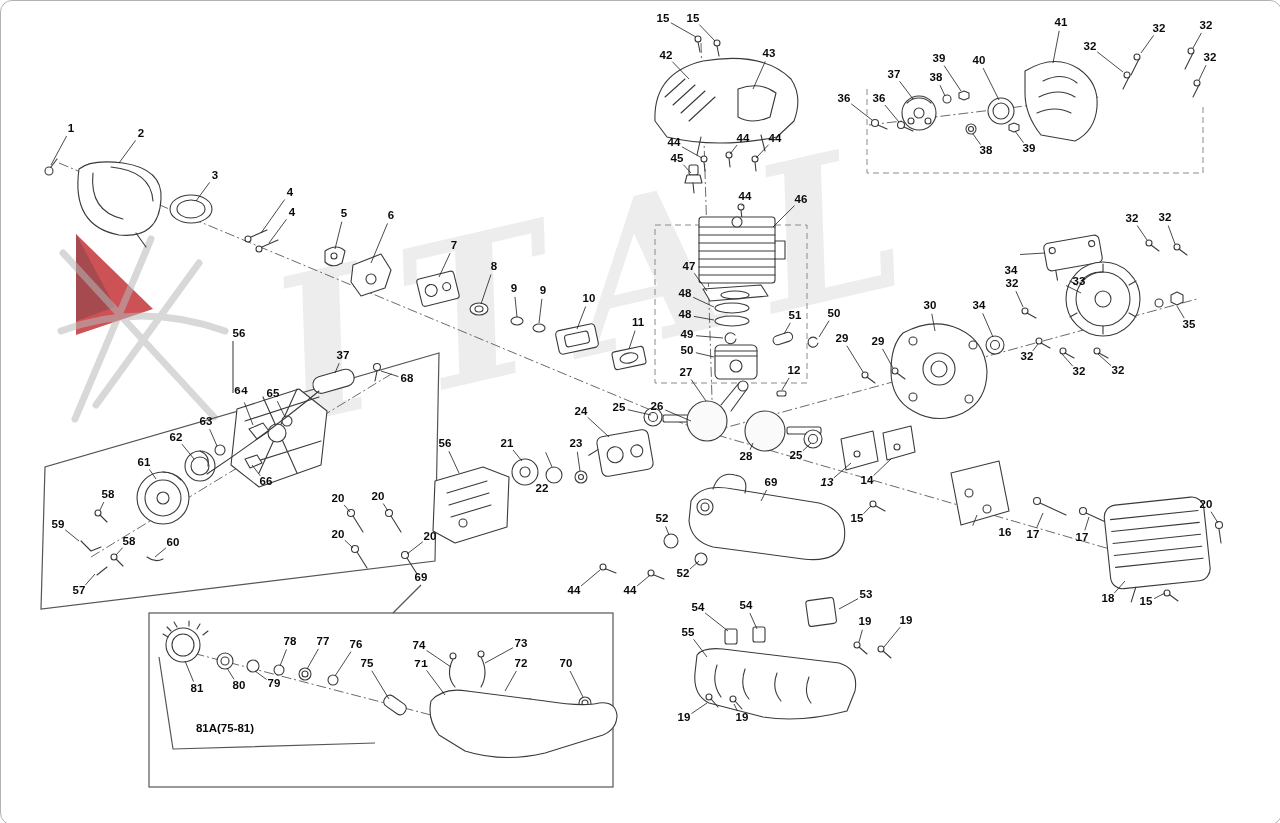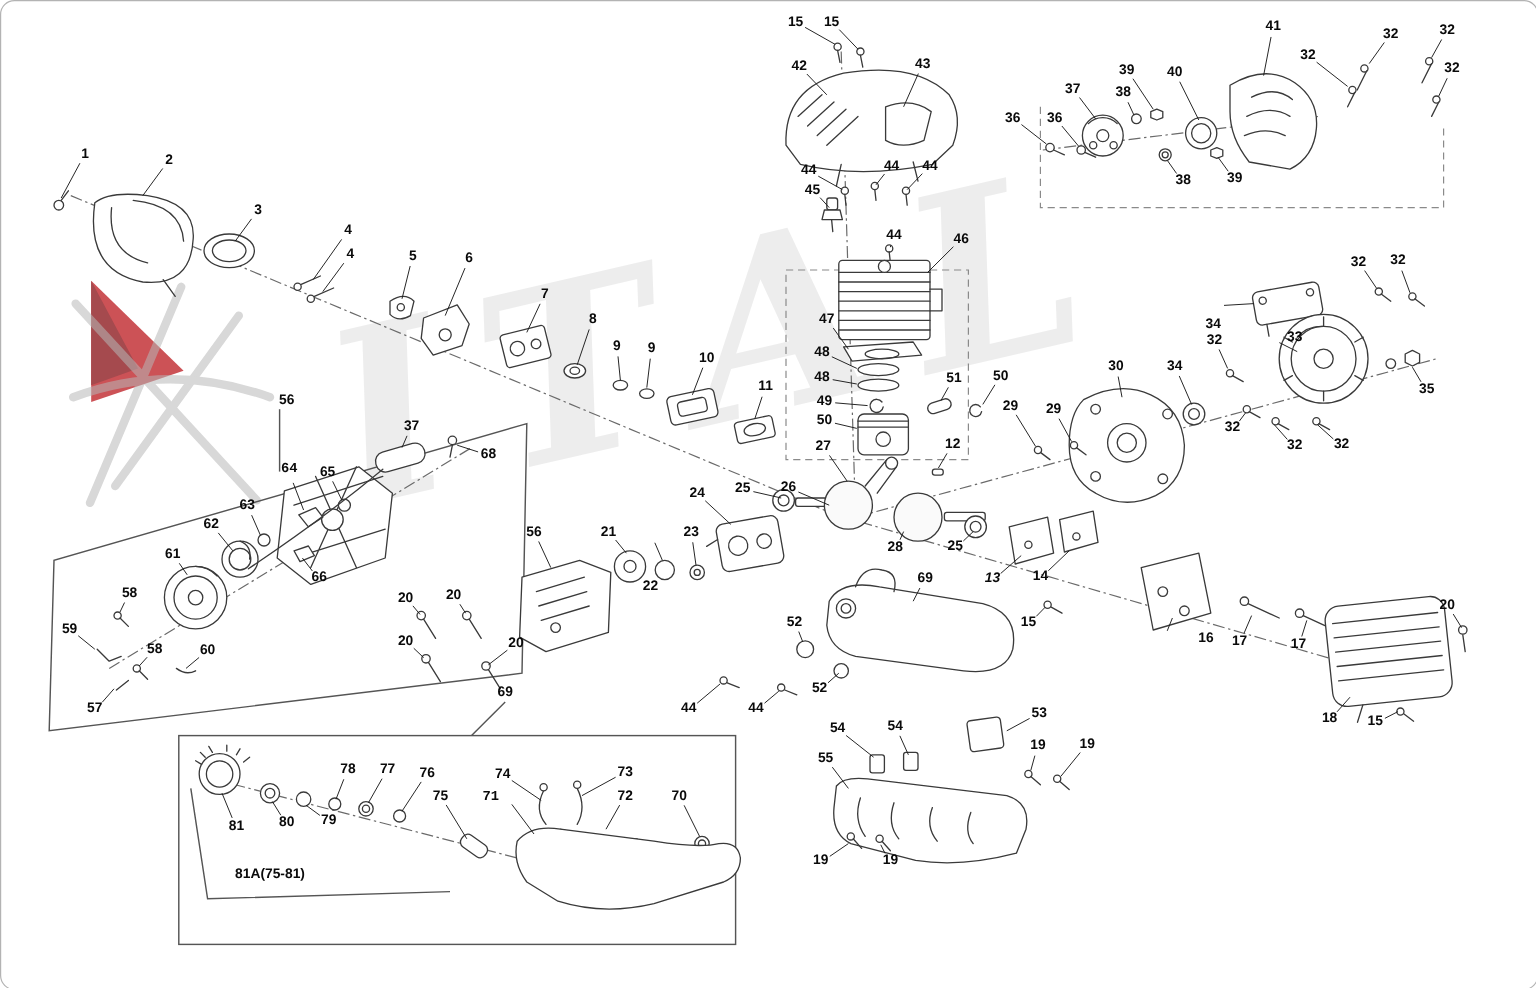--- a/index.html
+++ b/index.html
@@ -624,21 +624,21 @@
       <span class="part-label" style="left: 377px; top: 496px;">20</span>
       <span class="part-label" style="left: 337px; top: 534px;">20</span>
       <span class="part-label" style="left: 429px; top: 536px;">20</span>
       <span class="part-label" style="left: 420px; top: 577px;">69</span>
       <span class="part-label" style="left: 289px; top: 641px;">78</span>
       <span class="part-label" style="left: 322px; top: 641px;">77</span>
       <span class="part-label" style="left: 355px; top: 644px;">76</span>
       <span class="part-label" style="left: 418px; top: 645px;">74</span>
       <span class="part-label" style="left: 520px; top: 643px;">73</span>
       <span class="part-label" style="left: 366px; top: 663px;">75</span>
-      <span class="part-label" style="left: 408px; top: 663px; font-family: Liberation Mono, monospace;">71</span>
+      <span class="part-label" style="left: 420px; top: 663px; font-family: Liberation Mono, monospace;">71</span>
       <span class="part-label" style="left: 520px; top: 663px;">72</span>
       <span class="part-label" style="left: 565px; top: 663px;">70</span>
       <span class="part-label" style="left: 238px; top: 685px;">80</span>
       <span class="part-label" style="left: 273px; top: 683px;">79</span>
       <span class="part-label" style="left: 196px; top: 688px;">81</span>
       <span class="part-label" style="left: 224px; top: 728px;">81A(75-81)</span>
     </div>
 
 </div>
 

